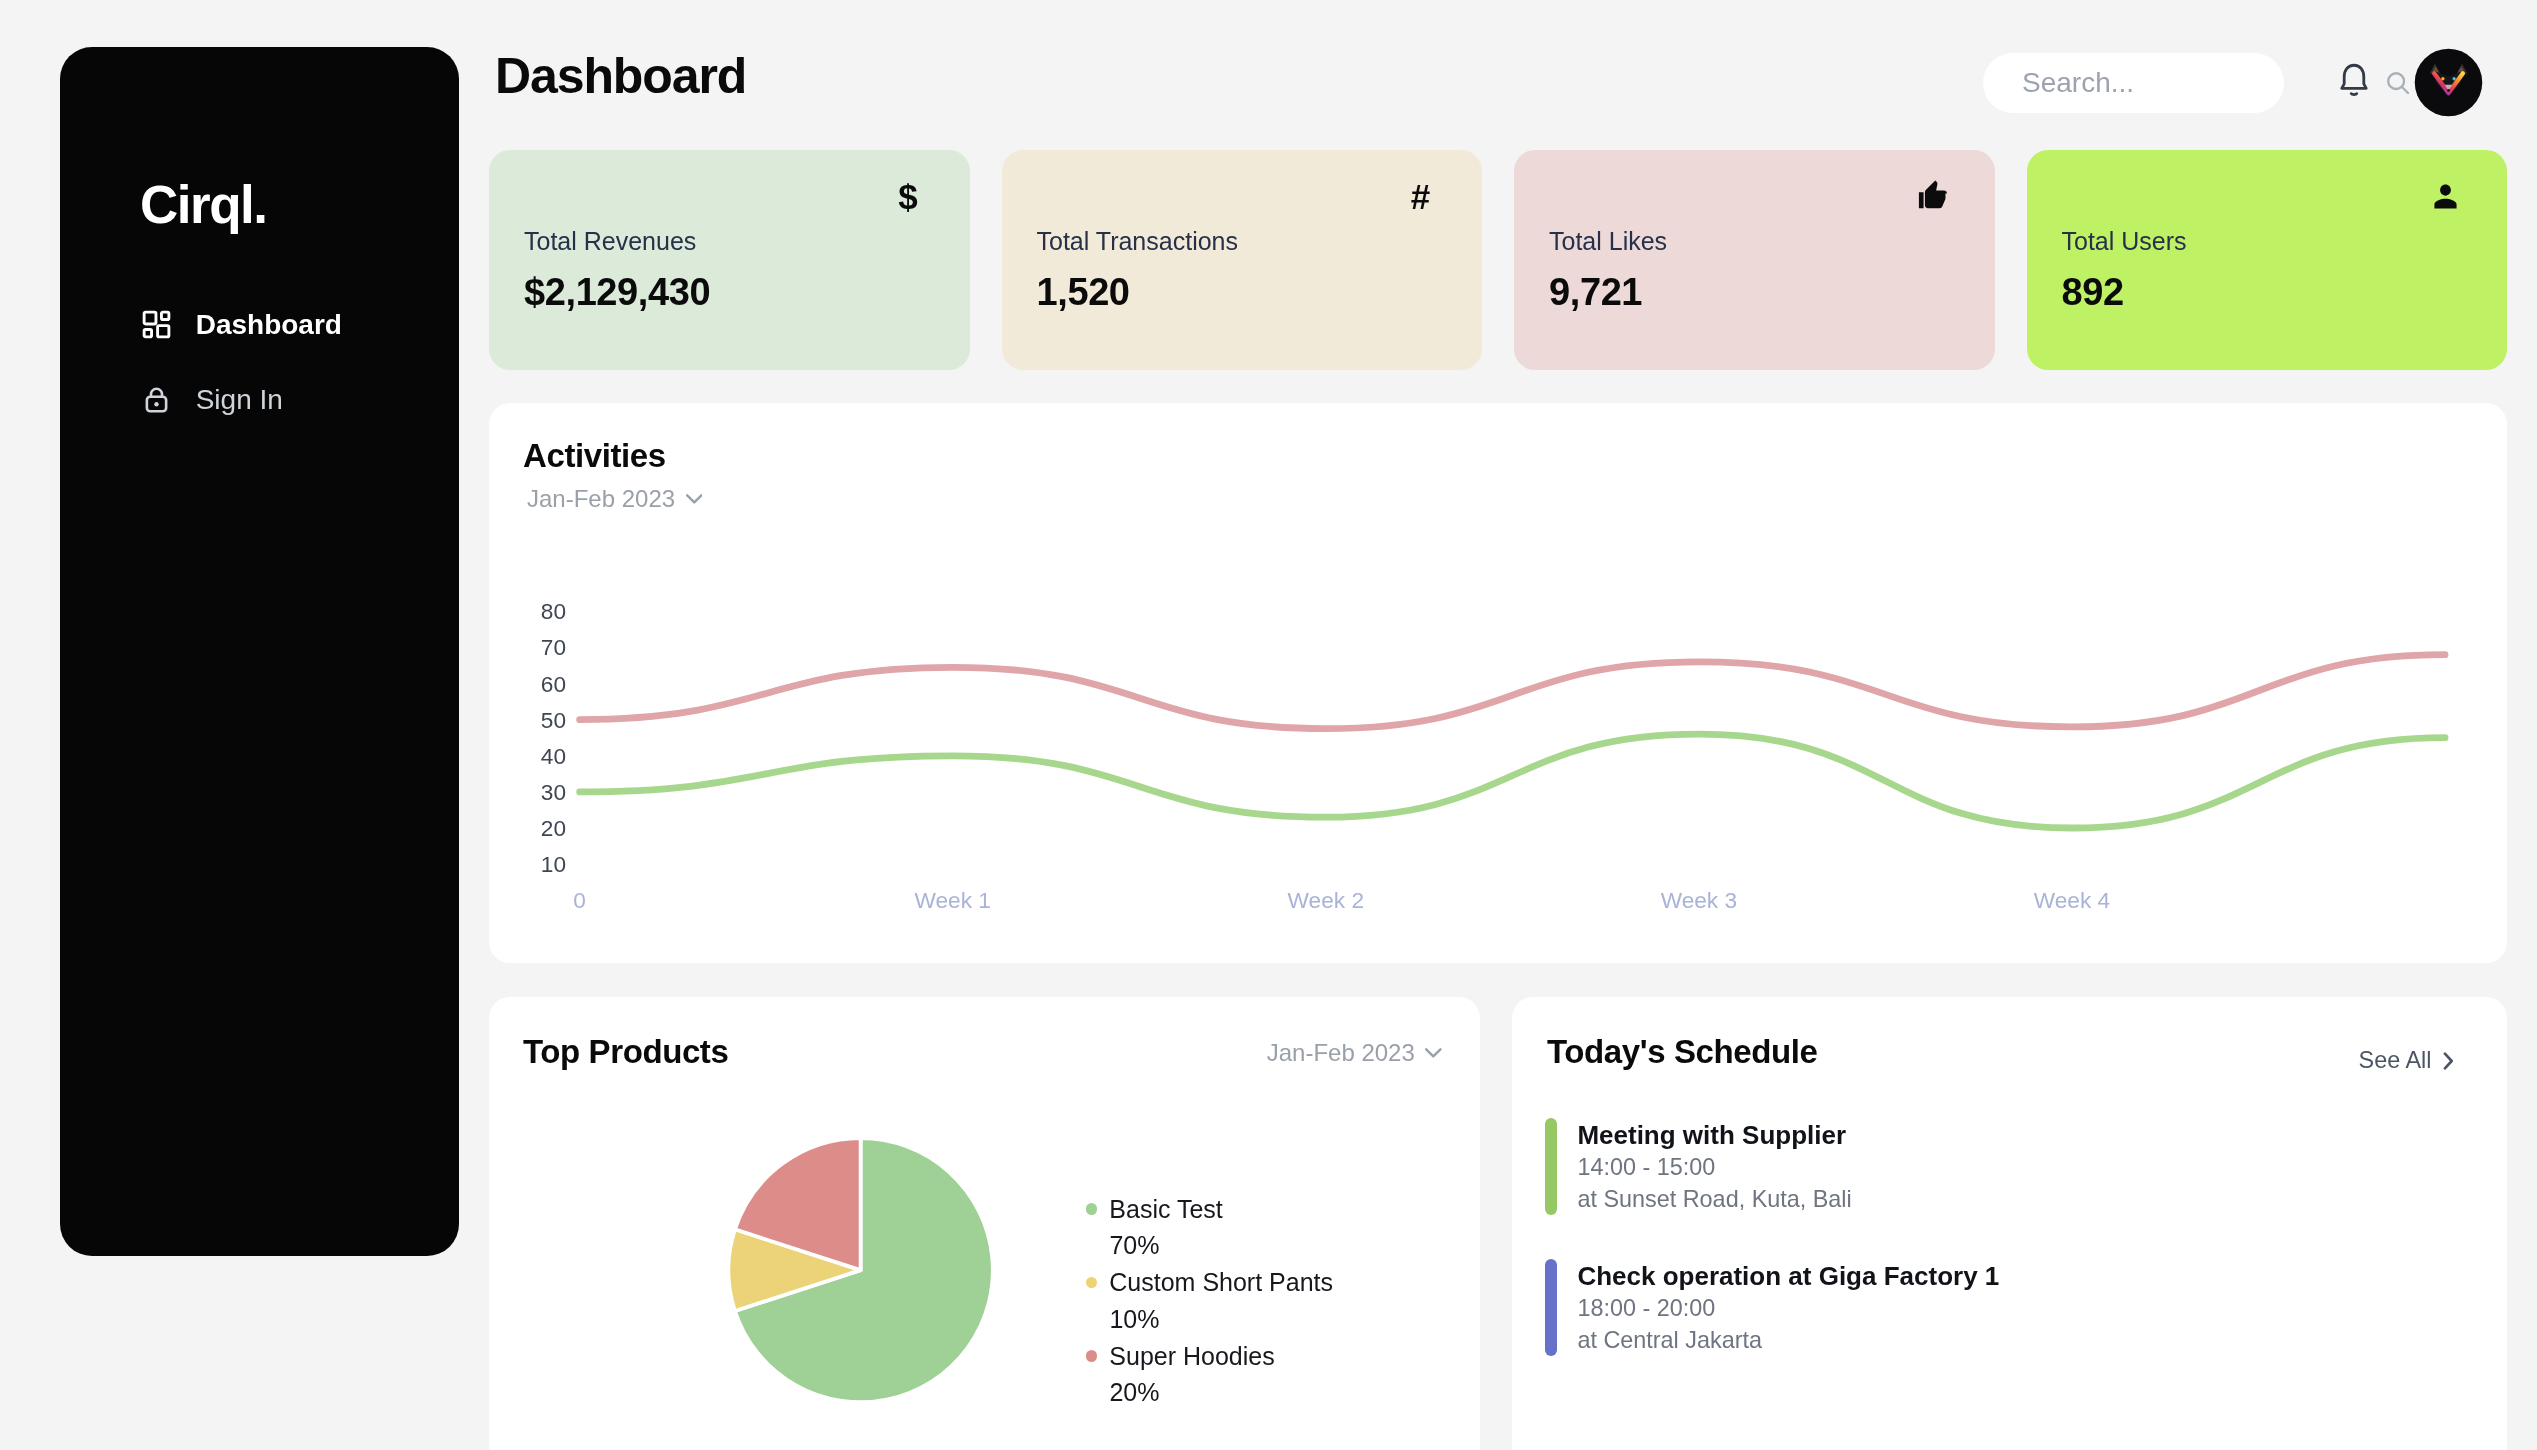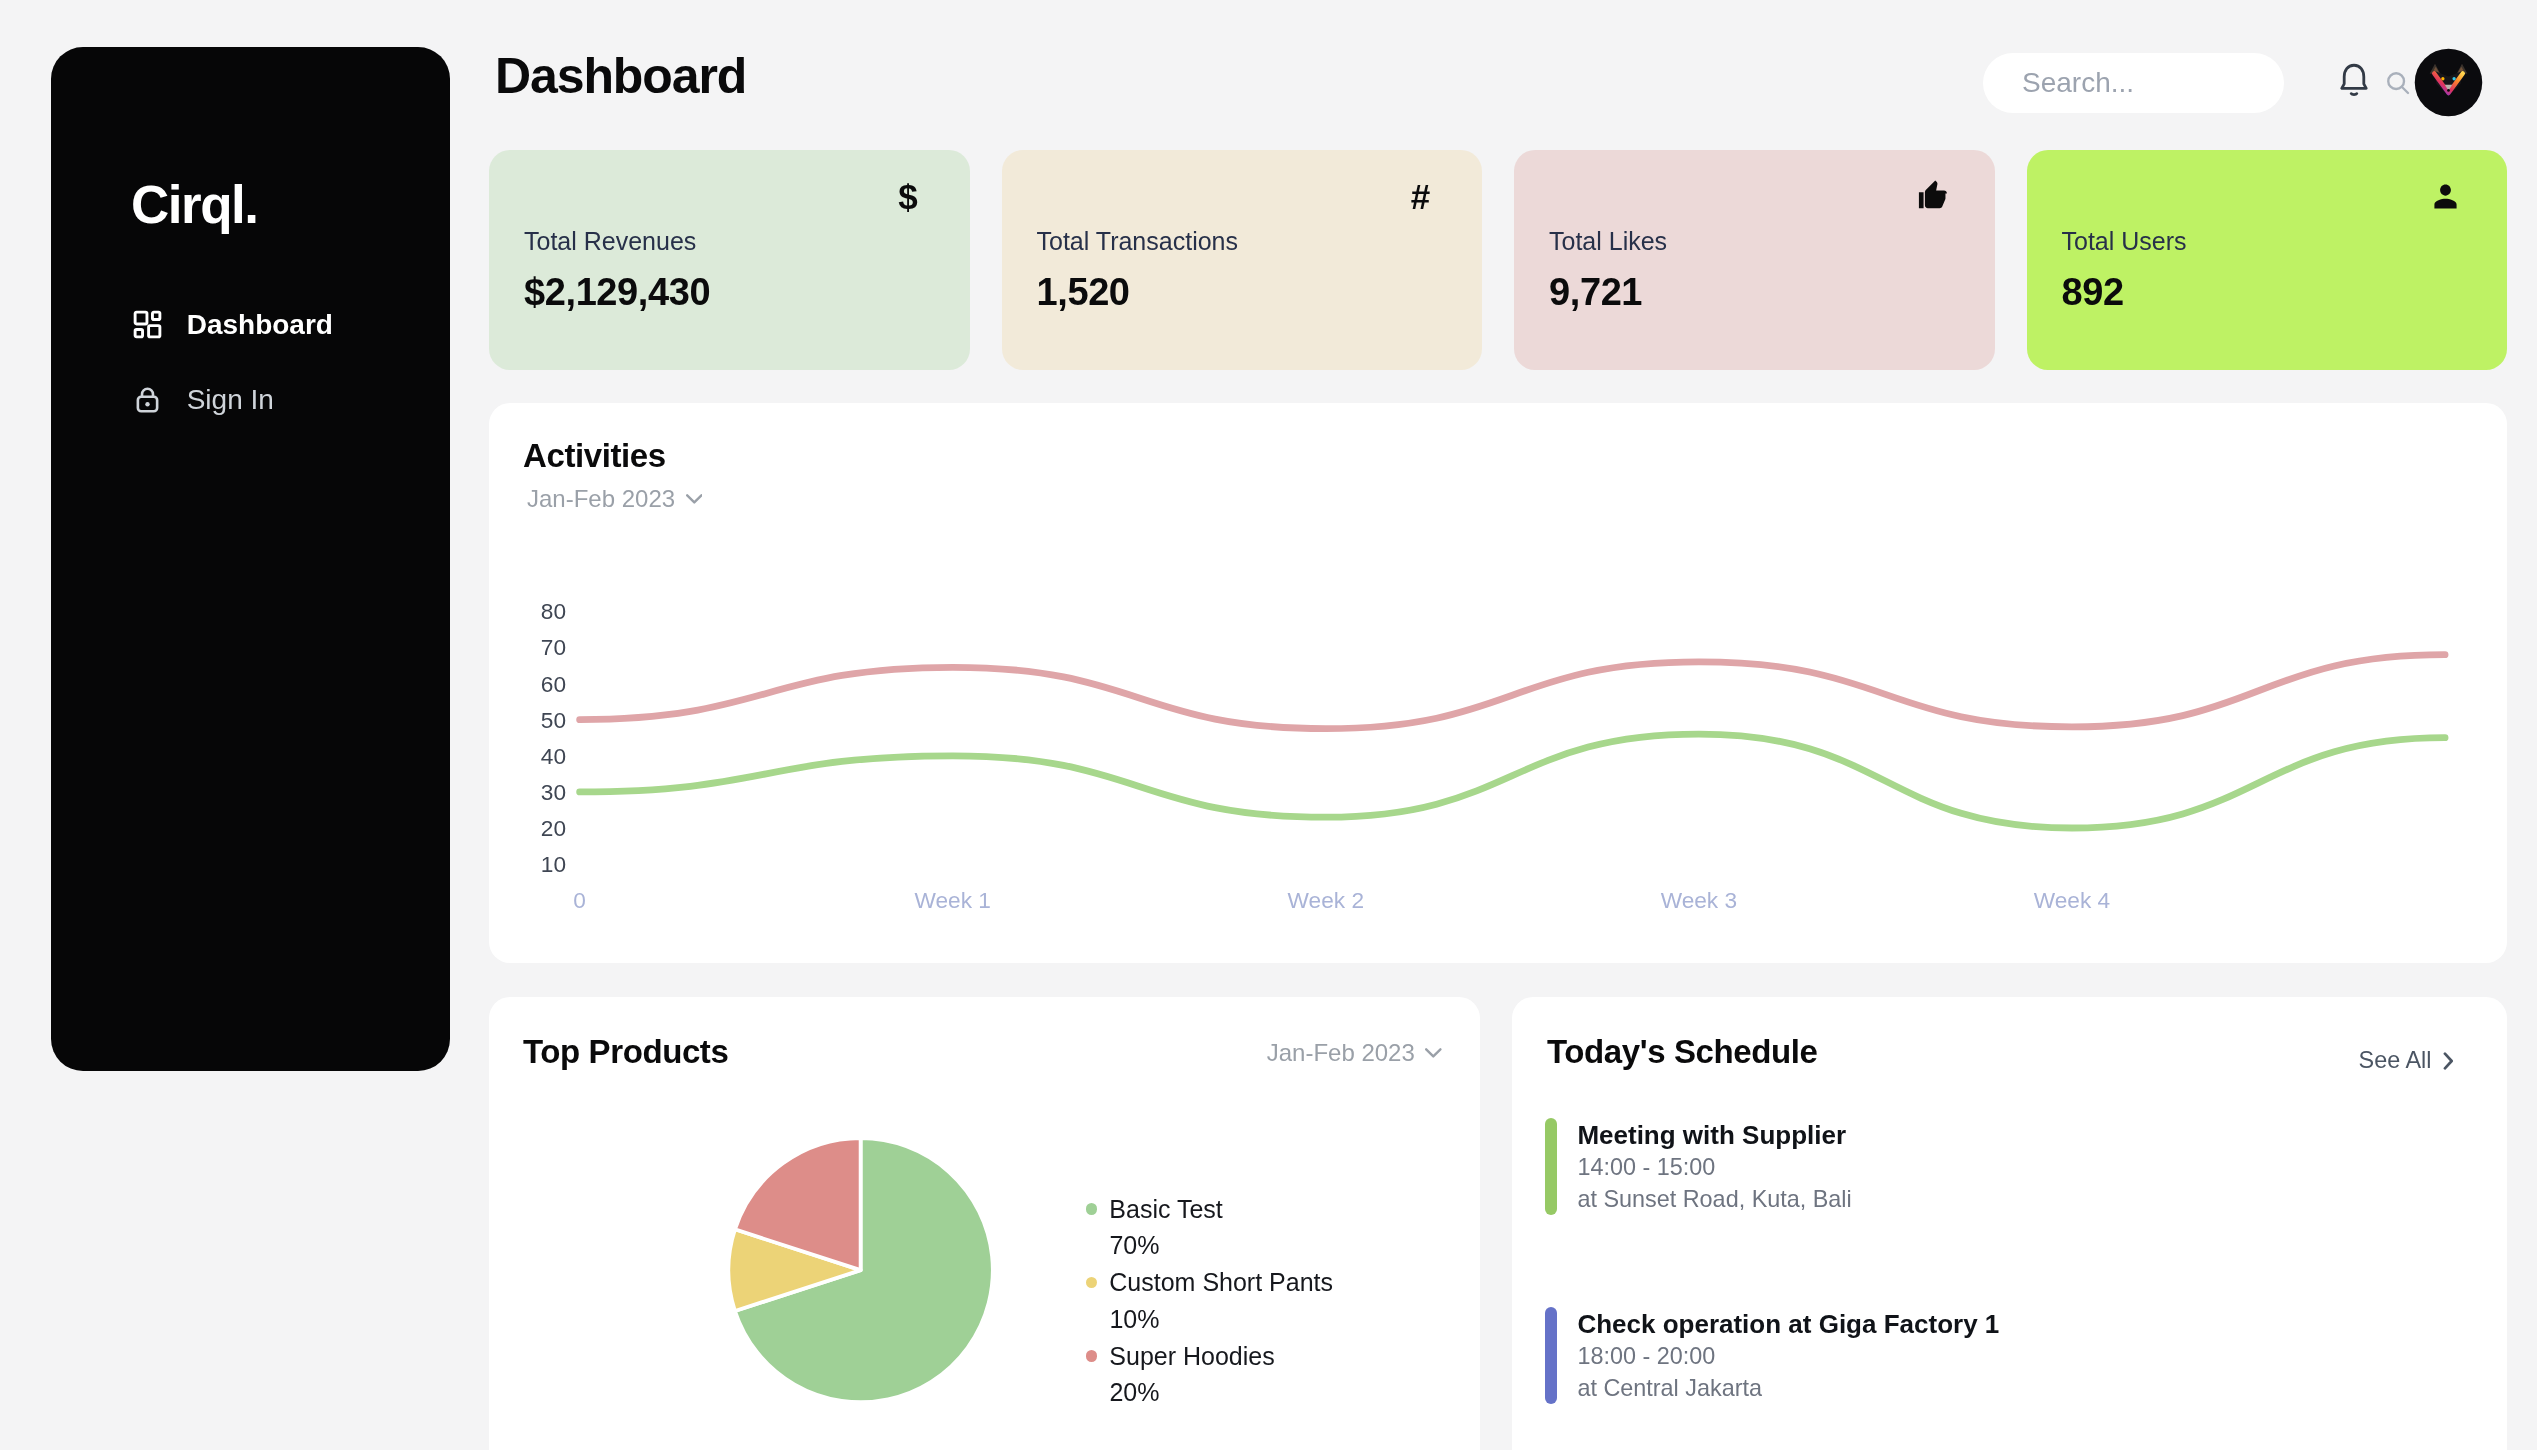--- a/index.html
+++ b/index.html
@@ -1,21 +1,21 @@
 <!DOCTYPE html>
 <html style="font-size:12px"><head>
 <meta charset="utf-8">
 <style>
   * { margin:0; padding:0; box-sizing:border-box; }
   html,body { width:2538px; height:1450px; overflow:hidden; }
   body { font-family:"Liberation Sans", sans-serif; background:#f4f4f5; }
   .page { position:absolute; inset:0; background:#f4f4f5; overflow:hidden; }
 
   
-  .sidebar { position:absolute; left:51px; top:47px; width:399px; height:1024px;
+  .sidebar { position:absolute; left:60px; top:47px; width:399px; height:1209px;
              background:#060607; border-radius:32px; }
   .logo { position:absolute; left:80px; top:127px; font-size:53px; font-weight:bold;
           color:#ffffff; letter-spacing:-1.5px; }
   .nav { position:absolute; left:0; top:240px; width:100%; }
   .nav-item { display:flex; align-items:center; gap:22.7px; padding:21px 0 21px 80px;
               cursor:pointer; text-decoration:none; }
   .nav-icon { width:33px; height:33px; display:inline-flex; }
   .nav-icon svg { width:100%; height:100%; }
   .nav-label { font-size:28px; color:#ffffff; font-weight:bold; }
   .nav-item.inactive .nav-label { color:#cfd4da; font-weight:normal; }
@@ -84,21 +84,21 @@
   .schedule-card .card-title { position:absolute; left:35px; top:36px; }
   .see-all { position:absolute; right:53px; top:50px; display:inline-flex; align-items:center;
              gap:12px; background:none; border:none; cursor:pointer;
              font-family:"Liberation Sans", sans-serif; font-size:23.4px; color:#4b5563;text-align:center; }
   .sched-item { position:absolute; left:33px; display:flex; cursor:pointer; }
   .sched-bar { width:12px; height:97px; border-radius:6.8px; flex:0 0 auto; }
   .sched-text { margin-left:20.4px; padding-top:0.8px; }
   .sched-title { font-size:26px; font-weight:bold; color:#101318; line-height:32px; }
   .sched-time, .sched-loc { font-size:23.4px; color:#6e7480; line-height:32px; }
   .sched-item.first { top:121px; }
-  .sched-item.second { top:262px;margin-top:48px; }
+  .sched-item.second { top:262px; }
 </style>
 </head>
 <body>
 
 <div class="page">
 
   <aside class="sidebar">
     <div class="logo">Cirql.</div>
     <nav class="nav">
       <a class="nav-item active">

